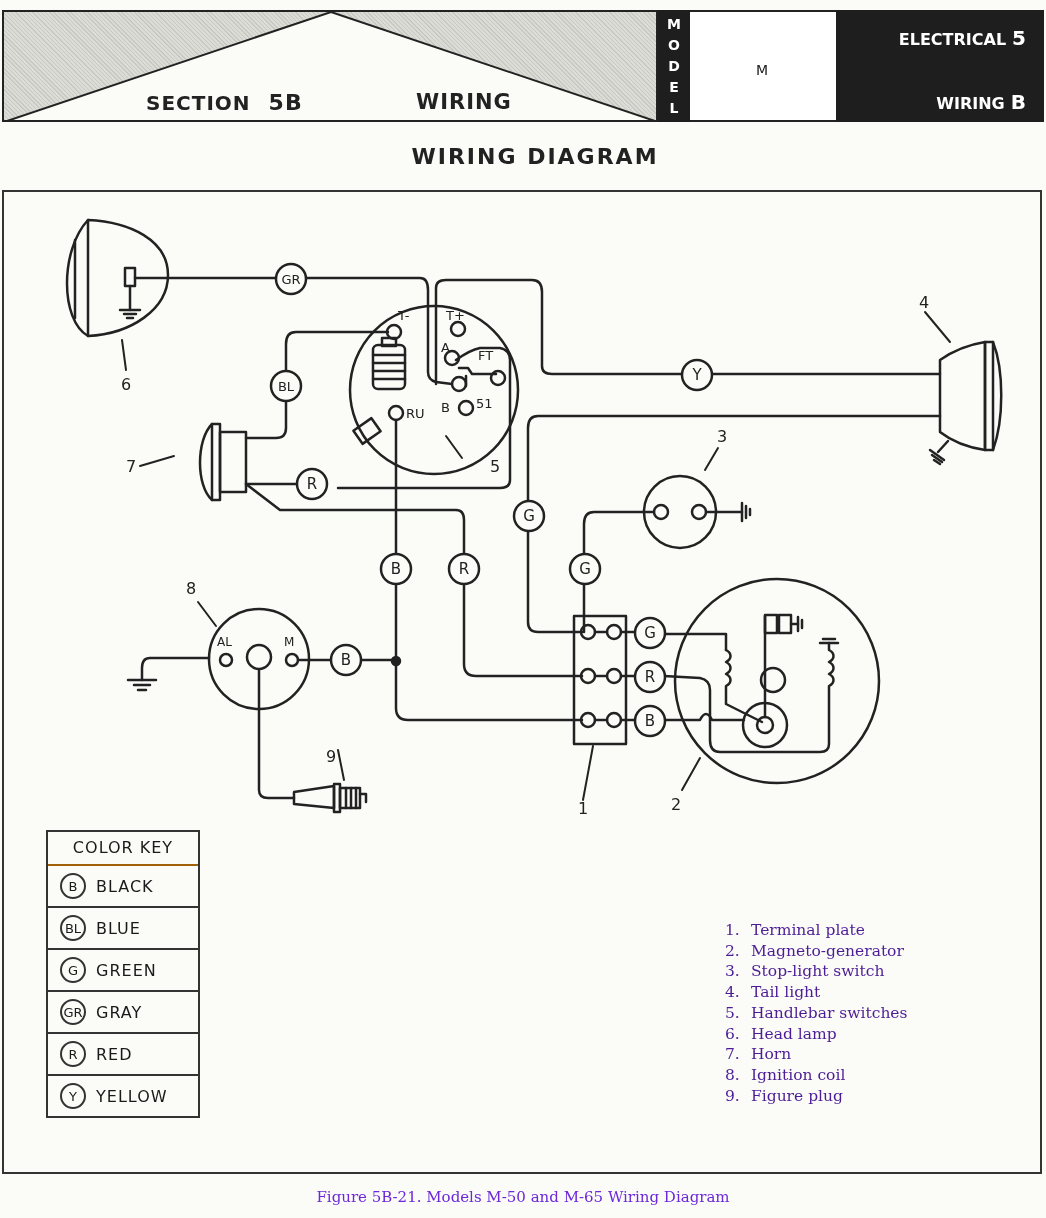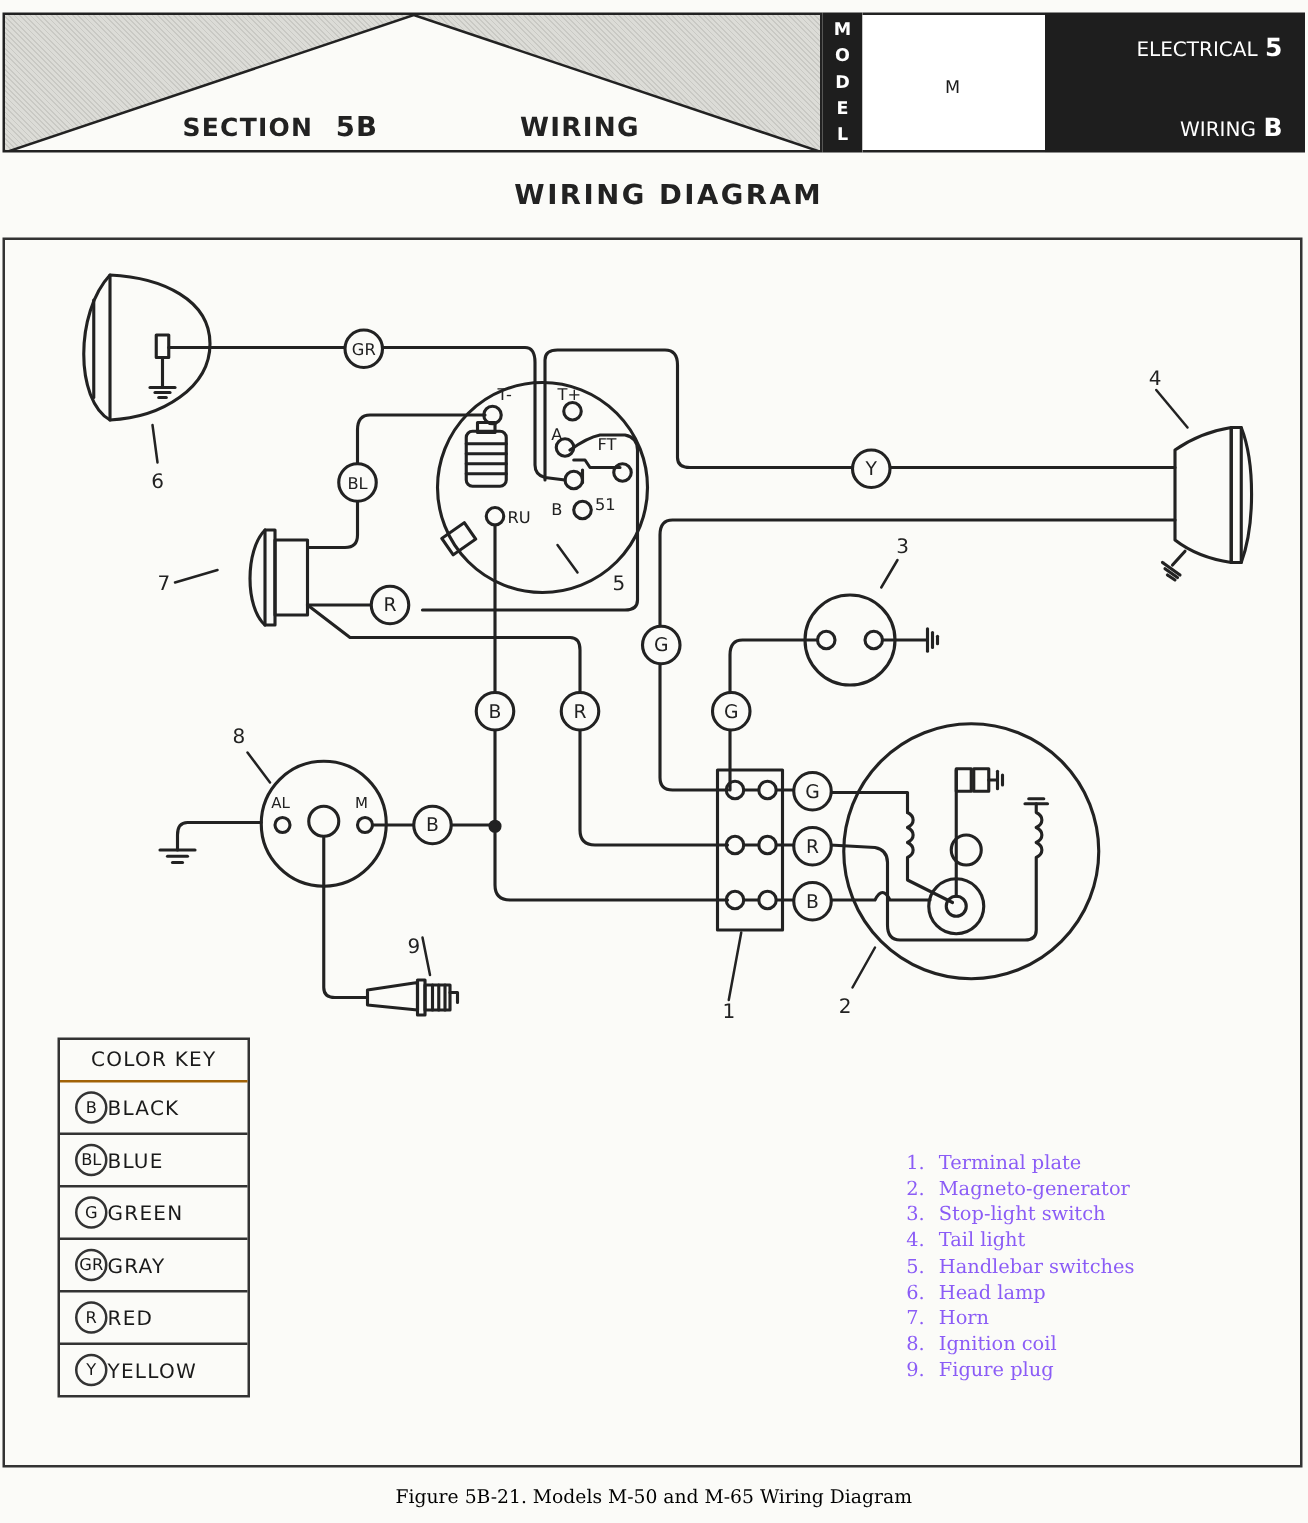--- a/index.html
+++ b/index.html
@@ -8,36 +8,36 @@
   .hdr-left { position: absolute; left: 0; top: 0; width: 656px; height: 112px; border: 2px solid #222; box-sizing: border-box; background: repeating-linear-gradient(45deg, #c9c9c4 0 1px, #dcdcd7 1px 3px); overflow: hidden; }
   .hdr-left svg { position: absolute; left: 0; top: 0; }
   .hdr-service { position: absolute; left: 34px; top: 16px; font-family: "DejaVu Sans", sans-serif; font-weight: bold; font-size: 30px; letter-spacing: 1px; color: #1d1d1d; }
   .hdr-manual { position: absolute; right: 18px; top: 16px; font-weight: bold; font-size: 30px; letter-spacing: 1px; color: #1d1d1d; }
   .hdr-section { position: absolute; left: 142px; top: 78px; font-weight: bold; font-size: 20px; letter-spacing: 1px; color: #222; }
   .hdr-section b { margin-left: 18px; font-size: 22px; }
   .hdr-wiring { position: absolute; left: 412px; top: 78px; font-weight: bold; font-size: 21px; letter-spacing: 1px; color: #222; }
   .hdr-model-strip { position: absolute; left: 656px; top: 0; width: 32px; height: 112px; background: #1e1e1e; color: #fff; font-weight: bold; font-size: 14px; display: flex; flex-direction: column; align-items: center; justify-content: space-around; padding: 4px 0; box-sizing: border-box; }
   .hdr-model-box { position: absolute; left: 688px; top: 0; width: 146px; height: 112px; background: #fff; border-top: 2px solid #222; border-bottom: 2px solid #222; box-sizing: border-box; }
   .hdr-model-val { position: absolute; left: 66px; top: 50px; font-size: 14px; }
-  .hdr-right { position: absolute; left: 834px; top: 0; width: 208px; height: 112px; background: #1e1e1e; color: #fff; font-weight: normal; }
+  .hdr-right { position: absolute; left: 834px; top: 0; width: 208px; height: 112px; background: #1e1e1e; color: #fff; font-weight: bold; }
   .hdr-elec { position: absolute; right: 18px; top: 16px; font-size: 16px; }
   .hdr-elec b, .hdr-wir b { font-size: 20px; margin-left: 6px; }
   .hdr-wir { position: absolute; right: 18px; top: 80px; font-size: 16px; }
   .title { position: absolute; left: 0; width: 1046px; top: 144px; text-align: center; font-weight: bold; font-size: 22px; letter-spacing: 2px; color: #222; padding-left: 12px; }
   .frame { position: absolute; left: 2px; top: 190px; width: 1040px; height: 984px; border: 2px solid #333; box-sizing: border-box; }
   #diagram { position: absolute; left: 0; top: 0; }
   .colorkey { position: absolute; left: 46px; top: 830px; width: 150px; border: 2px solid #333; background: #fbfbf8; }
   .ck-head { height: 32px; line-height: 32px; text-align: center; font-size: 16px; letter-spacing: 1px; border-bottom: 2px solid #a16207; }
   .ck-row { height: 40px; display: flex; align-items: center; border-bottom: 2px solid #333; }
   .ck-row:last-child { border-bottom: none; }
   .ck-badge { width: 26px; height: 26px; border: 2px solid #333; border-radius: 50%; margin-left: 12px; display: flex; align-items: center; justify-content: center; font-size: 13px; box-sizing: border-box; }
-  .ck-name { font-size: 16px; letter-spacing: 1px; }
-  .legend { position: absolute; left: 725px; top: 920px; font-family: "DejaVu Serif", serif; font-size: 15.5px; line-height: 20.7px; color: #8b5cf6; }
+  .ck-name { margin-left: 10px; font-size: 16px; letter-spacing: 1px; }
+  .legend { position: absolute; left: 725px; top: 920px; font-family: "DejaVu Serif", serif; font-size: 15.5px; line-height: 20.7px; color: #4c1d95; }
   .legend .n { display: inline-block; width: 26px; }
-  .caption { position: absolute; left: 0; width: 1046px; top: 1188px; text-align: center; font-family: "DejaVu Serif", serif; font-size: 15px; color: #000000; }
+  .caption { position: absolute; left: 0; width: 1046px; top: 1188px; text-align: center; font-family: "DejaVu Serif", serif; font-size: 15px; color: #6d28d9; }
   svg text { font-family: "DejaVu Sans", sans-serif; fill: #222; }
 </style>
 </head>
 <body>
 
 <div class="header">
   <div class="hdr-left">
     <svg width="656" height="112">
       <polygon points="0,110 327,0 654,110" fill="#fbfbf8" stroke="#222" stroke-width="2"></polygon>
     </svg>

